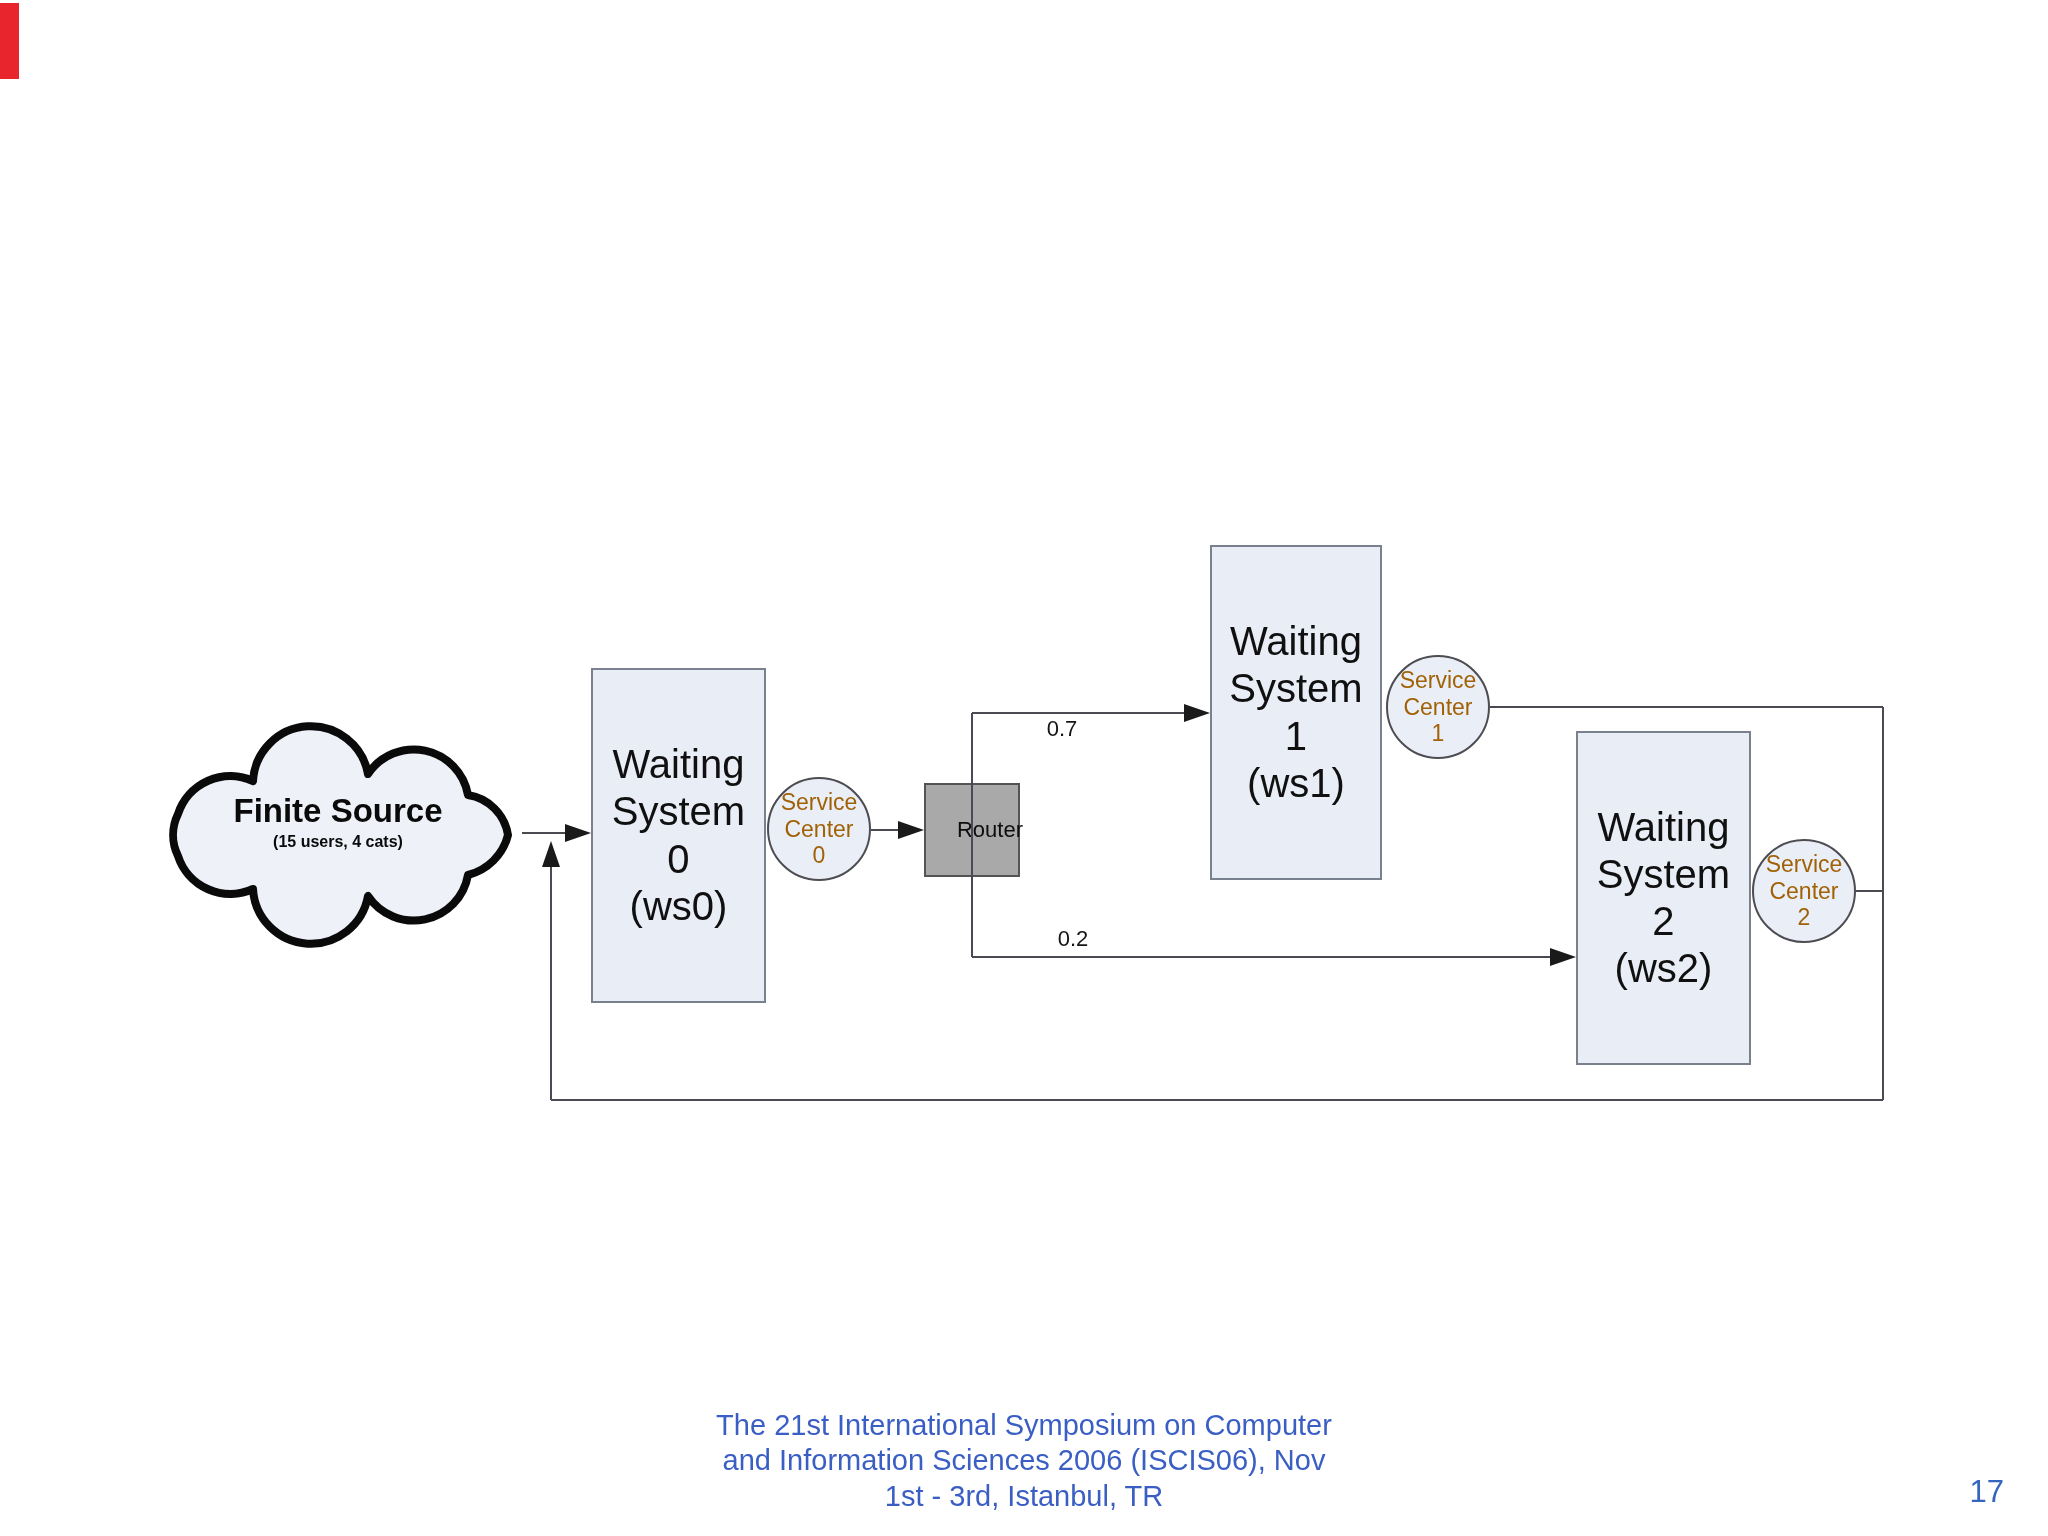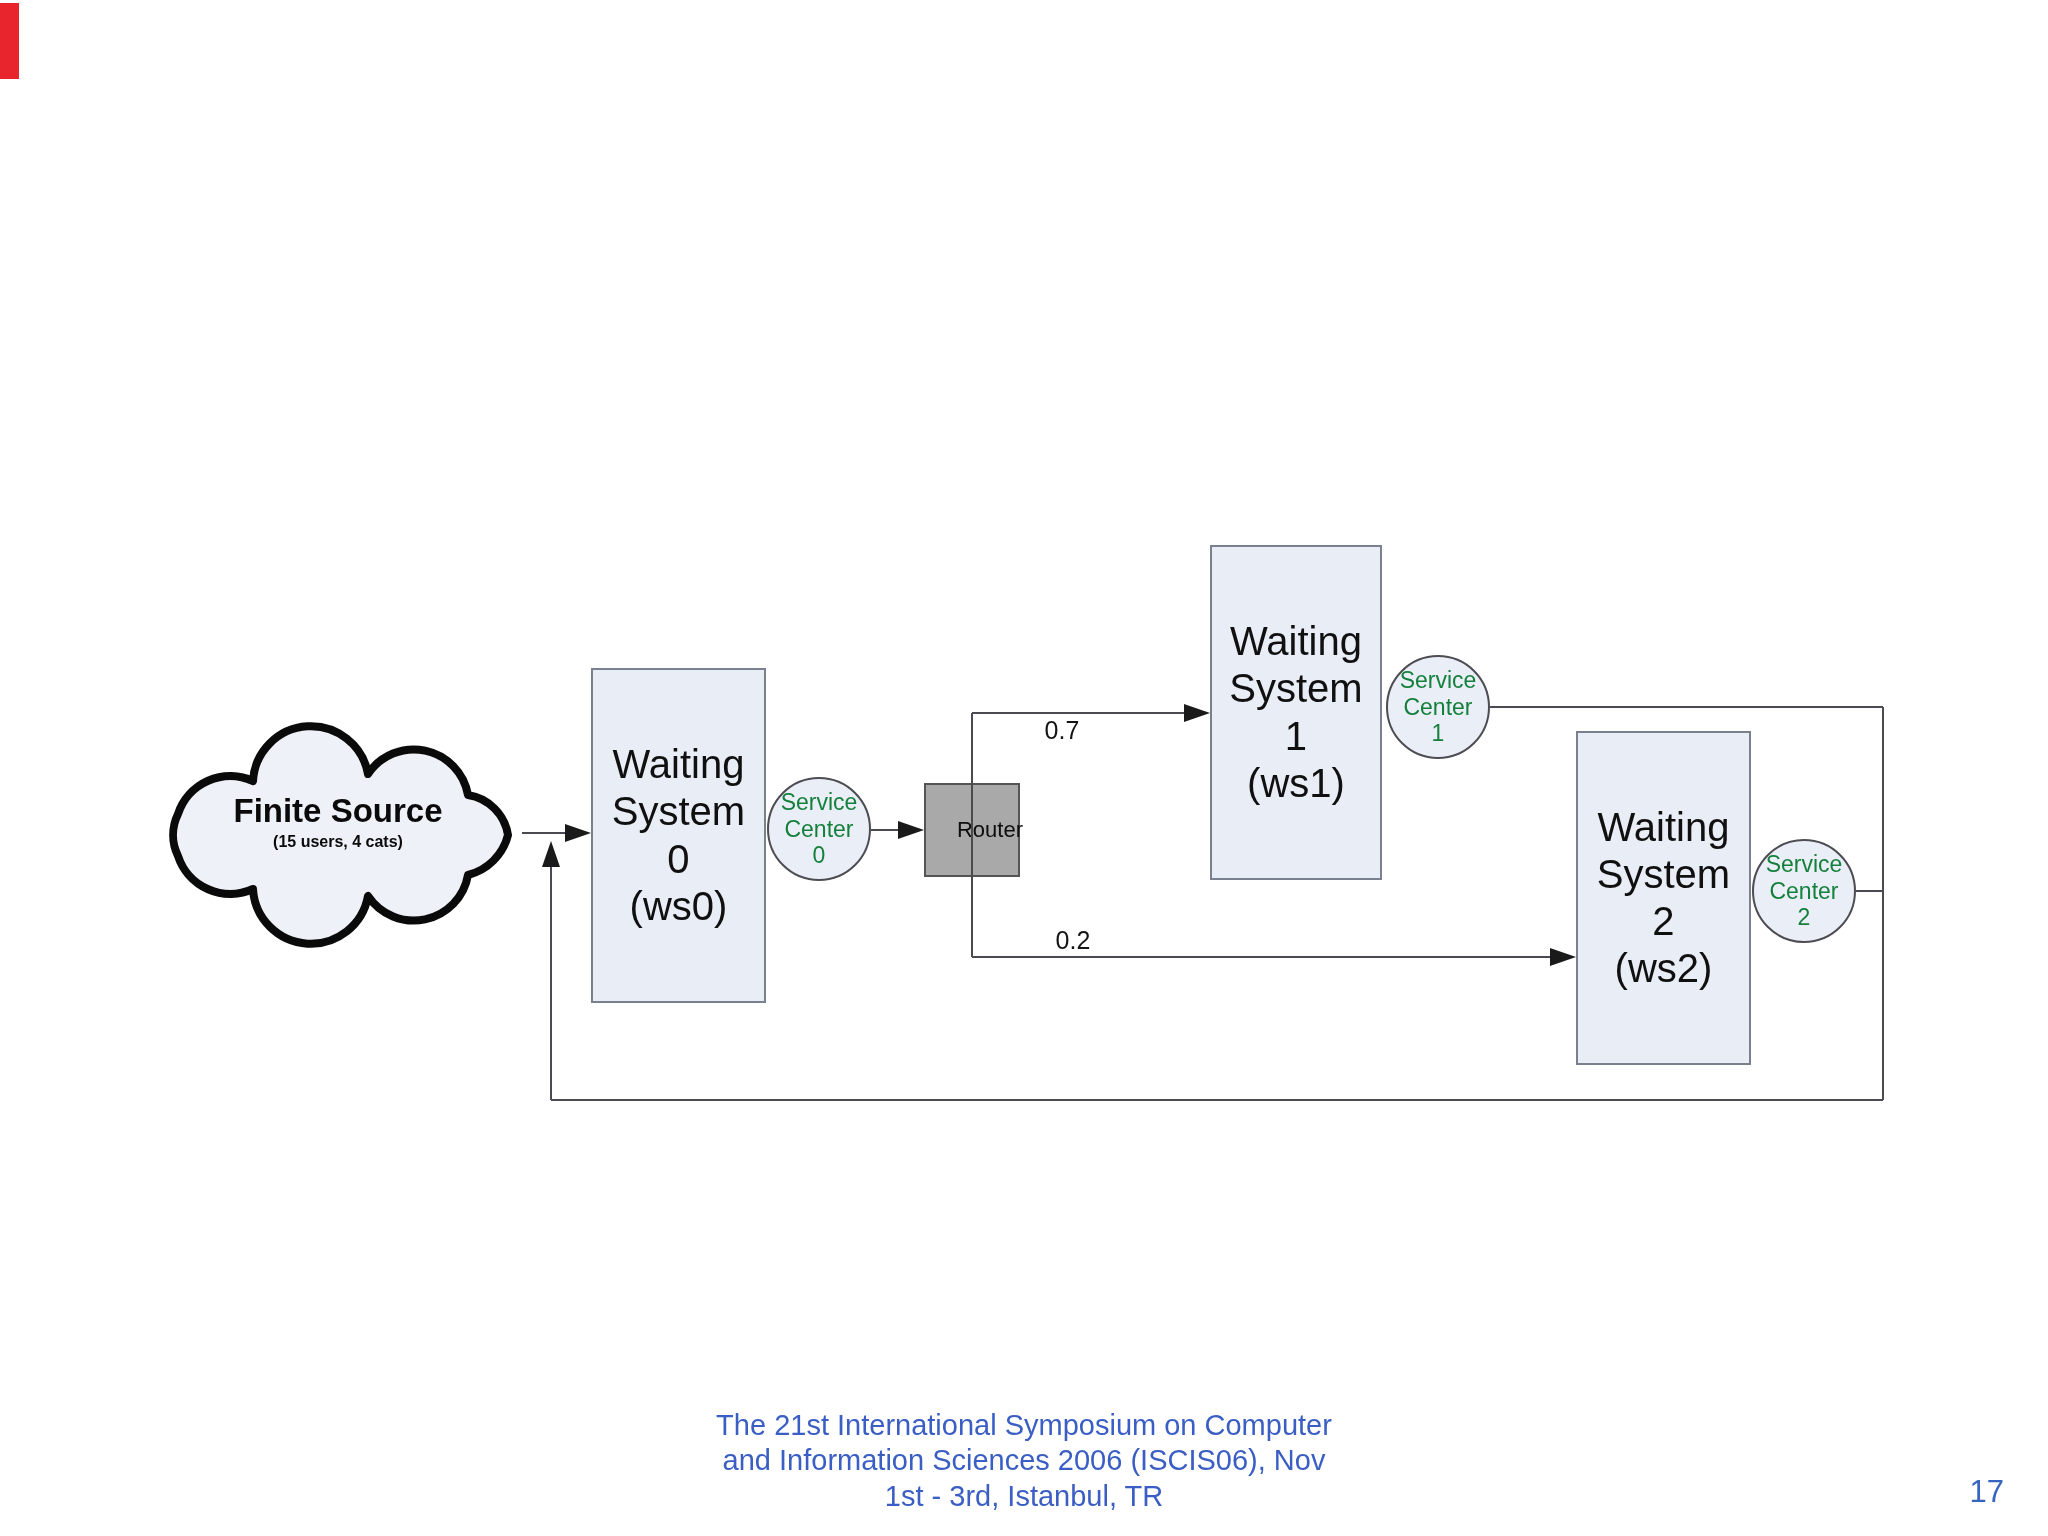--- a/index.html
+++ b/index.html
@@ -39,39 +39,39 @@
   #ws0{left:591px;top:668px;width:175px;height:335px;}
   #ws1{left:1210px;top:545px;width:172px;height:335px;}
   #ws2{left:1576px;top:731px;width:175px;height:334px;}
   .sc{
     position:absolute;z-index:1;
     width:104px;height:104px;border-radius:50%;
     background:#eaeef6;border:2px solid #4c4c52;
     box-sizing:border-box;
     display:flex;align-items:center;justify-content:center;
     text-align:center;white-space:pre-line;
-    font-size:23px;line-height:1.15;color:#15803d;
+    font-size:23px;line-height:1.15;color:#a16207;
   }
   #sc0{left:767px;top:777px;}
   #sc1{left:1386px;top:655px;}
   #sc2{left:1752px;top:839px;}
   .router{
     position:absolute;z-index:1;
     left:924px;top:783px;width:96px;height:94px;
     background:#a9a9a9;border:2px solid #545454;
     box-sizing:border-box;
     display:flex;align-items:center;justify-content:center;
     font-size:22px;color:#0d0d0d;padding-left:36px;
   }
   .lines{
     position:absolute;left:0;top:0;z-index:2;pointer-events:none;
   }
   .prob{
     position:absolute;z-index:3;width:90px;text-align:center;
-    font-size:25px;color:#141414;
+    font-size:22px;color:#141414;
   }
   #prob-ws1{left:1017px;top:716px;}
   #prob-ws2{left:1028px;top:926px;}
   .cloud-label{
     position:absolute;z-index:3;left:160px;top:792px;width:356px;
     text-align:center;color:#0a0a0a;
   }
   .cloud-label .main{font-size:33px;font-weight:700;letter-spacing:0px;}
   .cloud-label .sub{font-size:16px;font-weight:700;margin-top:3px;}
   .footer{

